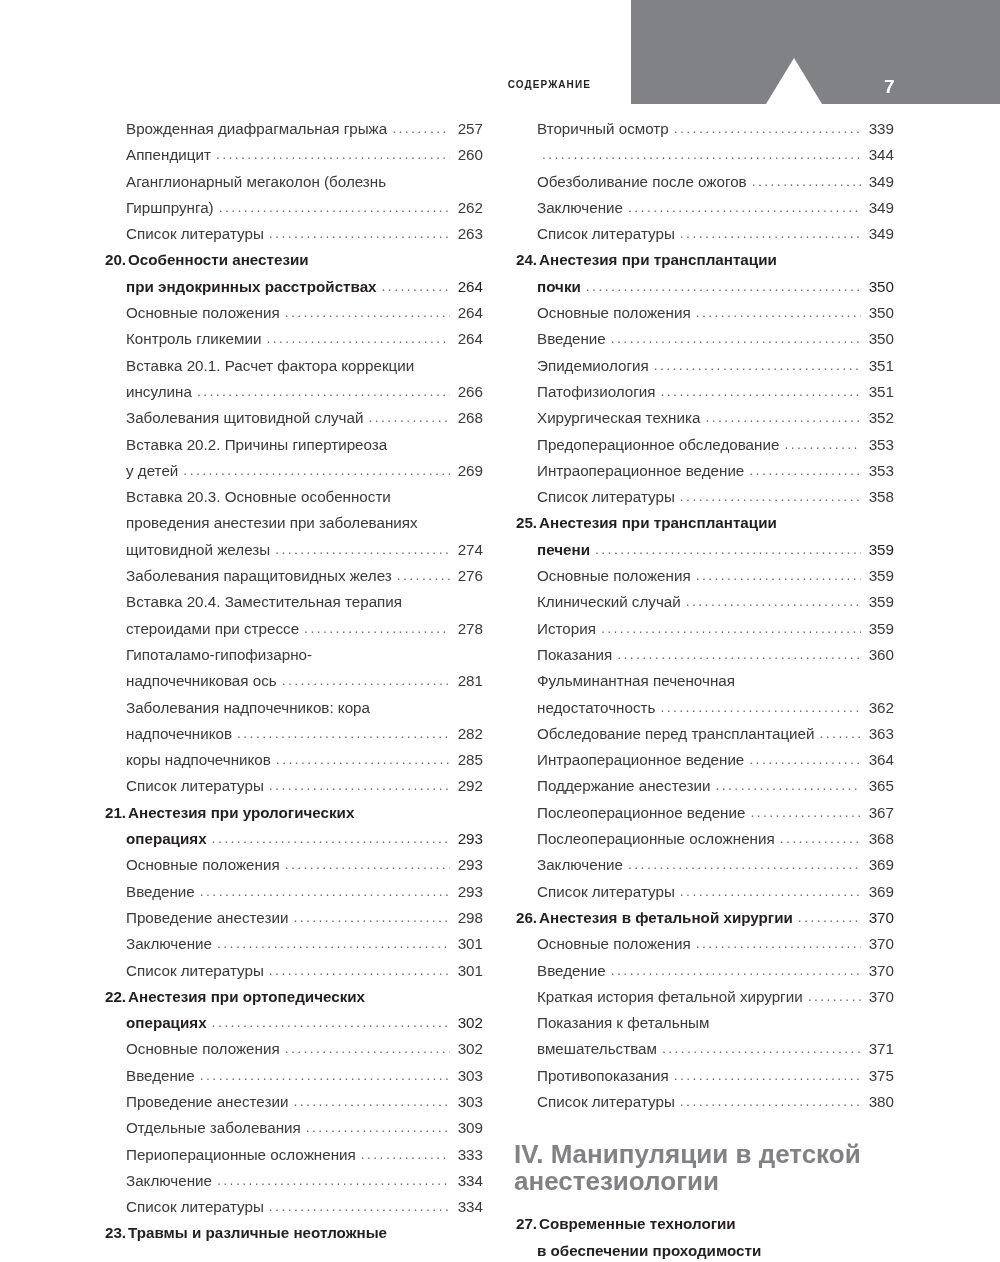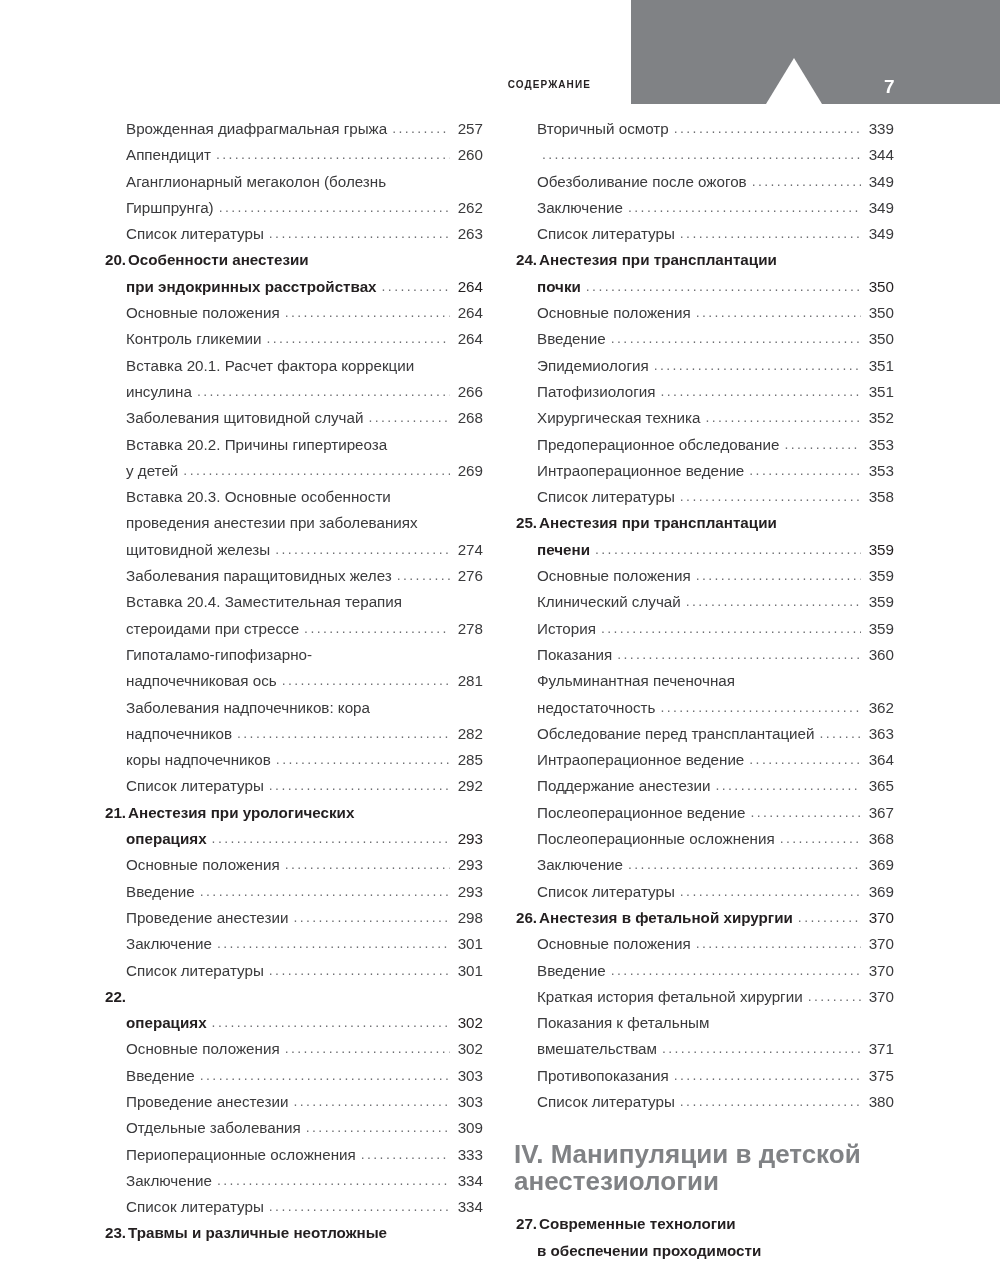--- a/index.html
+++ b/index.html
@@ -312,20 +312,21 @@
         <span class="leader">..........................................................................................</span>
         <span class="pageno">301</span>
       </div>
       <div class="entry lvl-sub">
         <span class="label">Список литературы</span>
         <span class="leader">..........................................................................................</span>
         <span class="pageno">301</span>
       </div>
       <div class="entry chapter lvl-chapter noleader">
         <span class="num-prefix">22.</span>
+        <span class="label">Анестезия при ортопедических</span>
         <span class="leader">..........................................................................................</span>
         <span class="pageno"></span>
       </div>
       <div class="entry chapter lvl-cont">
         <span class="label">операциях</span>
         <span class="leader">..........................................................................................</span>
         <span class="pageno">302</span>
       </div>
       <div class="entry lvl-sub">
         <span class="label">Основные положения</span>

